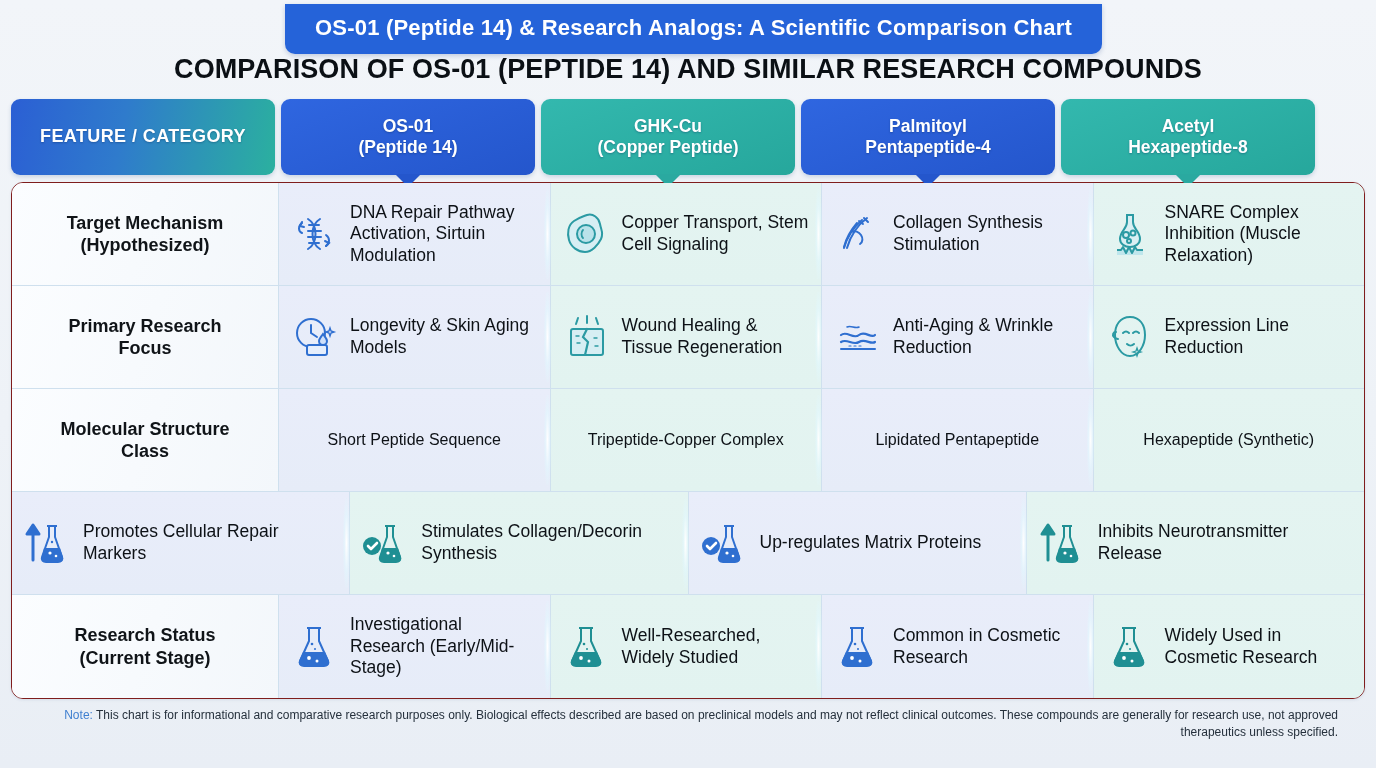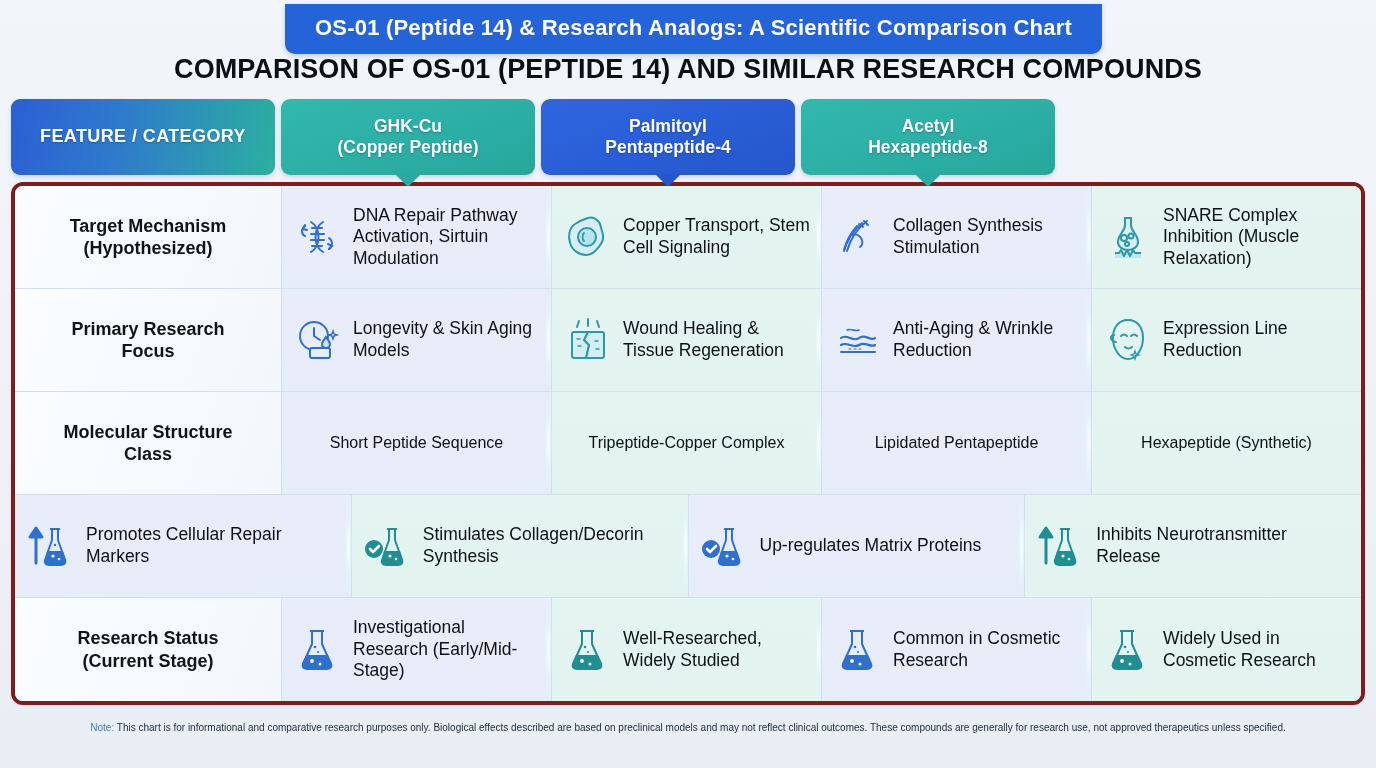--- a/index.html
+++ b/index.html
@@ -83,21 +83,21 @@
     transform: translateX(-50%);
     width: 0; height: 0;
     border-left: 13px solid transparent;
     border-right: 13px solid transparent;
   }
   .hcell.blue::after  { border-top: 13px solid #2456cc; }
   .hcell.teal::after  { border-top: 13px solid #2aa9a0; }
 
   .body-table {
     margin-top: 7px;
-    border: 4px solid #7f1d1d;
+    border: 1px solid #7f1d1d;
     border-radius: 12px;
     overflow: hidden;
     background: #fafcfe;
     box-shadow: 0 1px 3px rgba(40,80,130,.10);
   }
   .row {
     display: flex;
     gap: 0;
     border-bottom: 1px solid #cfe0ee;
     min-height: 103px;
@@ -157,23 +157,23 @@
   }
   .row.center-row .cell.data {
     justify-content: center;
     text-align: center;
   }
   .row.center-row .cell.data .ctext { font-size: 16px; }
 
   
   .note {
     width: 1300px;
-    margin: 16px auto 0;
-    text-align: center;
-    font-size: 10px;
+    margin: 8px auto 0;
+    text-align: right;
+    font-size: 12px;
     color: #25303c;
     line-height: 1.42;
   }
   .note .note-label { color: #3f7fd0; }
 </style>
 </head>
 <body>
 
 <div id="page">
 
@@ -181,20 +181,26 @@
     <div class="title-banner">OS-01 (Peptide 14) &amp; Research Analogs: A Scientific Comparison Chart</div>
   </div>
 
   <div class="main-heading">COMPARISON OF OS-01 (PEPTIDE 14) AND SIMILAR RESEARCH COMPOUNDS</div>
 
   <div class="table-wrap">
 
     <div class="header-row">
       <div class="hcell feature">
         <span class="htext">FEATURE / CATEGORY</span>
+      </div>
+      <div class="hcell col blue">
+        <span class="htext">
+          <span>OS-01</span><br>
+          <span>(Peptide 14)</span>
+        </span>
       </div>
       <div class="hcell col teal">
         <span class="htext">
           <span>GHK-Cu</span><br>
           <span>(Copper Peptide)</span>
         </span>
       </div>
       <div class="hcell col blue">
         <span class="htext">
           <span>Palmitoyl</span><br>

